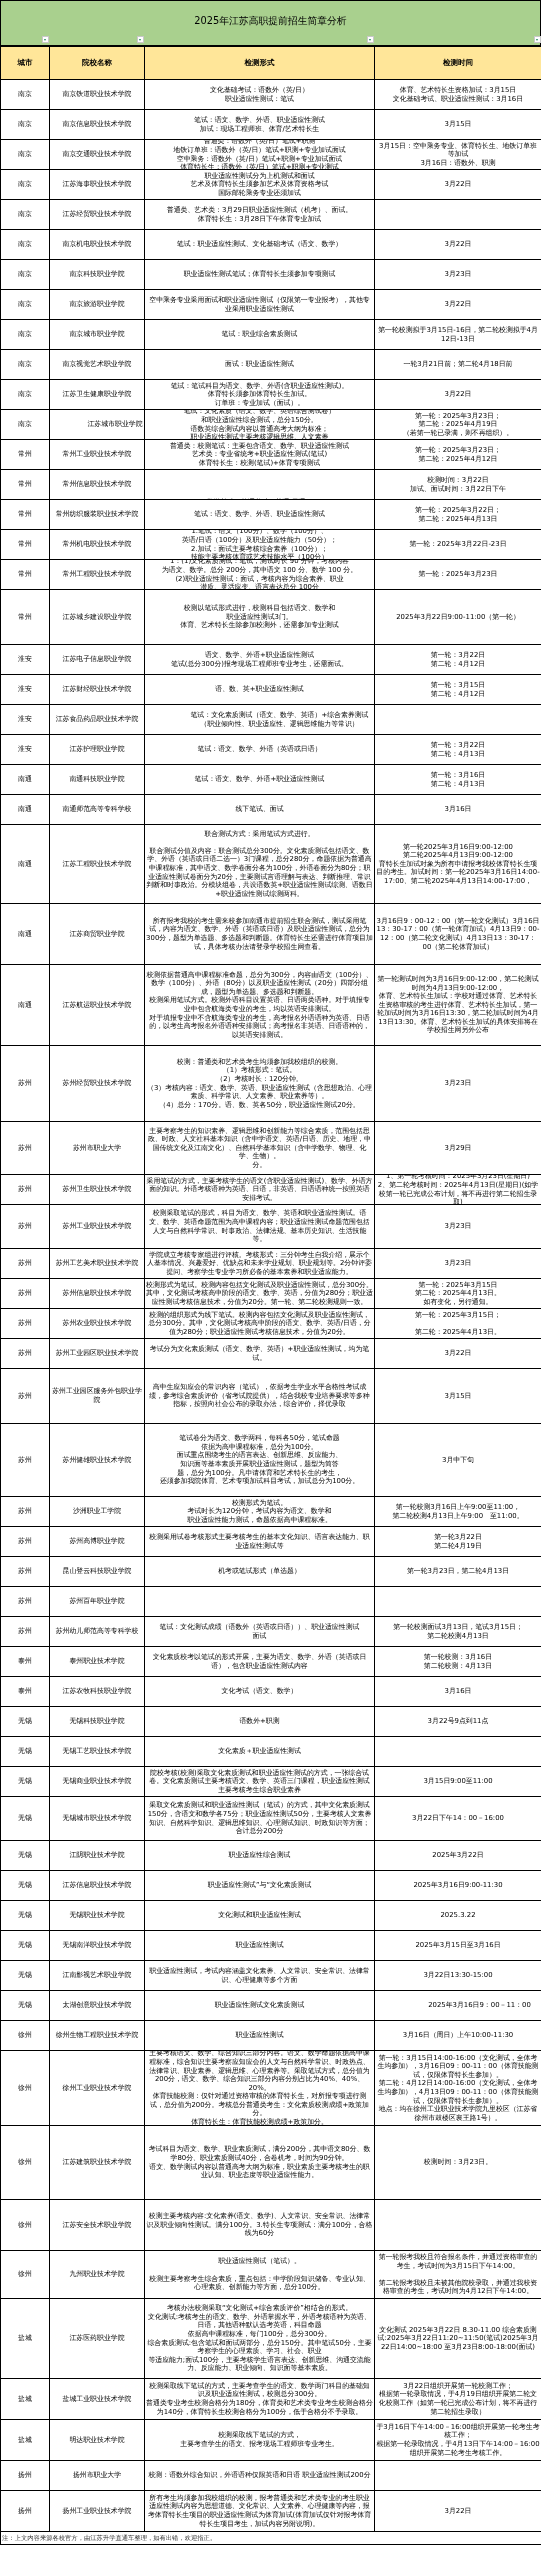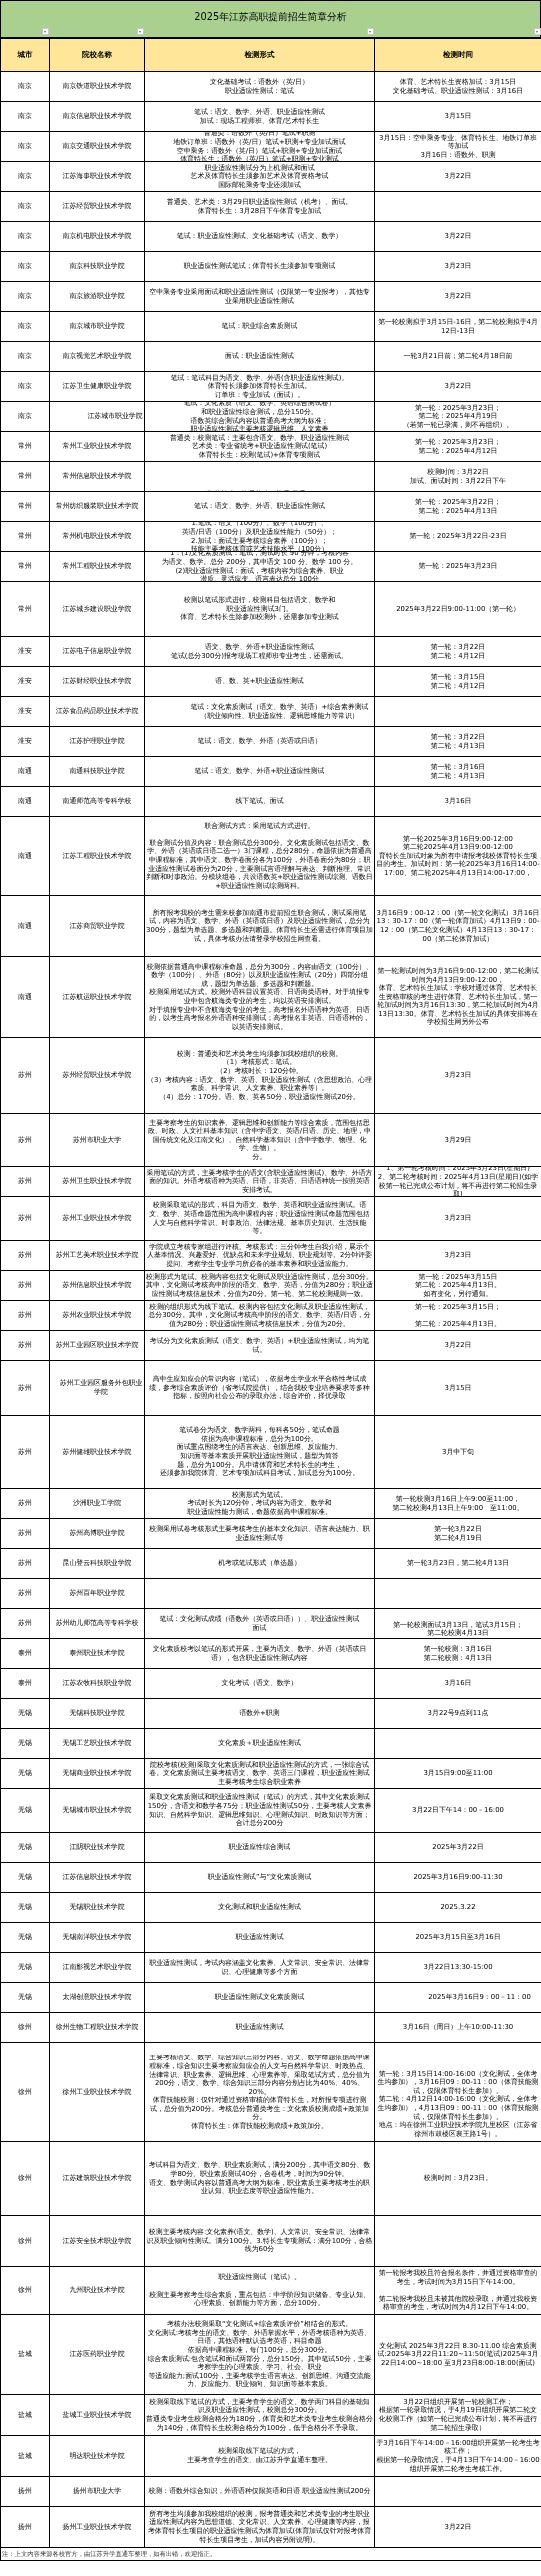--- a/index.html
+++ b/index.html
@@ -1,19 +1,19 @@
 <!DOCTYPE html>
 <html style="font-size:9.2px"><head>
 <meta charset="utf-8">
 <style>
   html, body { margin: 0; padding: 0; background: #ffffff; }
   body { width: 541px; font-family: "DejaVu Sans", "Liberation Sans", sans-serif; color: #000; }
   .sheet { width: 541px; position: relative; }
   .title-band {
-    height: 38px; background: #A9D08E; position: relative;
+    height: 46px; background: #A9D08E; position: relative;
     border: 0.6px solid #000; box-sizing: border-box;
     display: flex; align-items: center; justify-content: center;
   }
   .title-band .title { font-size: 9.8px; font-weight: normal; letter-spacing: 0px; margin-top: -3.4px; }
   .filter-btn {
     position: absolute; bottom: 1.7px; width: 6.9px; height: 6.9px; background: #fff;
     border: 0.6px solid #c8c8c8; box-sizing: border-box; display: flex; align-items: center; justify-content: center;
   }
   .filter-btn::after {
     content: ""; width: 0; height: 0; border-left: 1.7px solid transparent; border-right: 1.7px solid transparent;
@@ -882,21 +882,21 @@
             </div>
           </td>
         </tr>
         <tr style="height: 55px;">
           <td>
             <div class="clip" style="height: 54px; max-height: 54px;">
               <div class="line">苏州</div>
             </div>
           </td>
           <td>
-            <div class="clip" style="height: 54px; max-height: 54px; margin-left: 8px;">
+            <div class="clip" style="height: 54px; max-height: 54px;">
               <div class="line">苏州工业园区服务外包职业学院</div>
             </div>
           </td>
           <td>
             <div class="clip" style="height: 54px; max-height: 54px;">
               <div class="line">高中生应知应会的常识内容（笔试），依据考生学业水平合格性考试成绩，参考综合素质评价（省考试院提供），结合我校专业培养要求等多种指标，按照向社会公布的录取办法，综合评价，择优录取</div>
             </div>
           </td>
           <td class="time">
             <div class="clip" style="height: 54px; max-height: 54px;">
@@ -1030,21 +1030,21 @@
               <div class="line">苏州幼儿师范高等专科学校</div>
             </div>
           </td>
           <td>
             <div class="clip" style="height: 29px; max-height: 29px;">
               <div class="line">笔试：文化测试成绩（语数外（英语或日语））、职业适应性测试</div>
               <div class="line">面试</div>
             </div>
           </td>
           <td class="time">
-            <div class="clip" style="height: 29px; max-height: 29px; justify-content: flex-end;">
+            <div class="clip" style="height: 29px; max-height: 29px;">
               <div class="line">第一轮校测面试3月13日，笔试3月15日；</div>
               <div class="line">第二轮校测4月13日</div>
             </div>
           </td>
         </tr>
         <tr style="height: 30px;">
           <td>
             <div class="clip" style="height: 29px; max-height: 29px;">
               <div class="line">泰州</div>
             </div>
@@ -1340,21 +1340,21 @@
             </div>
           </td>
           <td>
             <div class="clip" style="height: 74px; max-height: 74px;">
               <div class="line">主要考核语文、数学、综合知识三部分内容。语文、数学命题依据高中课程标准，综合知识主要考察应知应会的人文与自然科学常识、时政热点、法律常识、职业素养、逻辑思维、心理素养等。采取笔试方式，总分值为200分，语文、数学、综合知识三部分内容分别占比为40%、40%、20%。</div>
               <div class="line">体育技能校测：仅针对通过资格审核的体育特长生，对所报专项进行测试，总分值为200分。考核总分普通类考生：文化素质校测成绩+政策加分。</div>
               <div class="line">体育特长生：体育技能校测成绩+政策加分。</div>
             </div>
           </td>
           <td class="time">
-            <div class="clip" style="height: 74px; max-height: 74px; margin-top: 24px;">
+            <div class="clip" style="height: 74px; max-height: 74px;">
               <div class="line">第一轮：3月15日14:00-16:00（文化测试，全体考生均参加），3月16日09：00-11：00（体育技能测试，仅限体育特长生参加）。</div>
               <div class="line">第二轮：4月12日14:00-16:00（文化测试，全体考生均参加），4月13日09：00-11：00（体育技能测试，仅限体育特长生参加）。</div>
               <div class="line">地点：均在徐州工业职业技术学院九里校区（江苏省徐州市鼓楼区襄王路1号）。</div>
             </div>
           </td>
         </tr>
         <tr style="height: 74px;">
           <td>
             <div class="clip" style="height: 72px; max-height: 72px;">
               <div class="line">徐州</div>
@@ -1480,21 +1480,21 @@
             </div>
           </td>
           <td>
             <div class="clip" style="height: 40px; max-height: 40px;">
               <div class="line">明达职业技术学院</div>
             </div>
           </td>
           <td>
             <div class="clip" style="height: 40px; max-height: 40px;">
               <div class="line">校测采取线下笔试的方式，</div>
-              <div class="line">主要考查学生的语文、由江苏升学直通车整理。</div>
+              <div class="line">主要考查学生的语文、报考现场工程师班专业考生。</div>
             </div>
           </td>
           <td class="time">
             <div class="clip" style="height: 40px; max-height: 40px;">
               <div class="line">于3月16日下午14:00－16:00组织开展第一轮考生考核工作；</div>
               <div class="line">根据第一轮录取情况，于4月13日下午14:00－16:00组织开展第二轮考生考核工作。</div>
             </div>
           </td>
         </tr>
         <tr style="height: 30px;">

